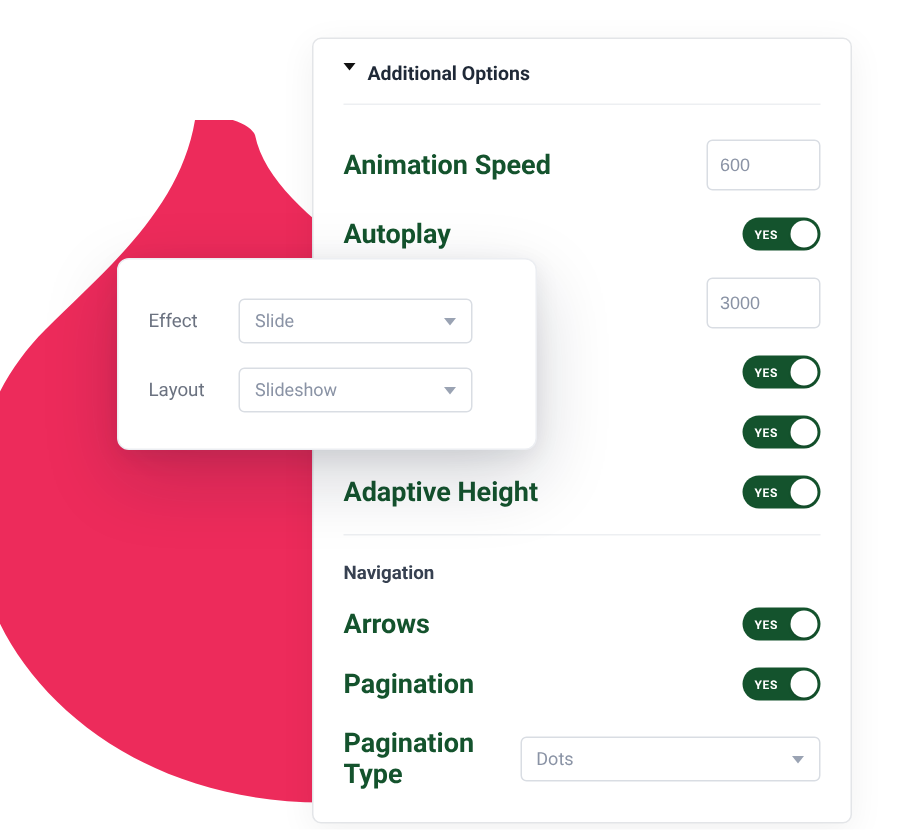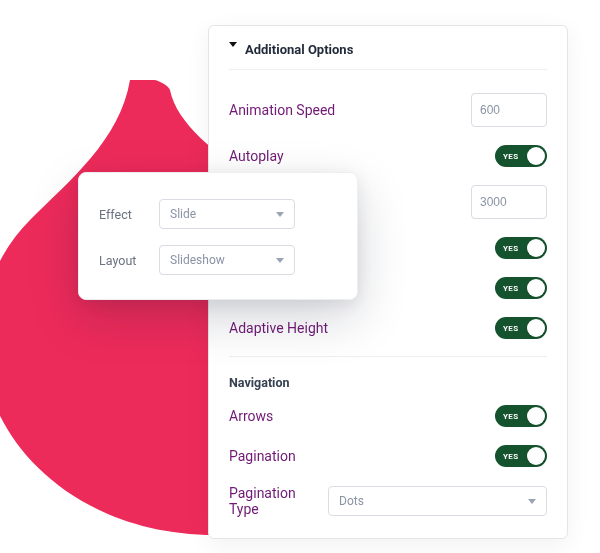--- a/index.html
+++ b/index.html
@@ -54,22 +54,23 @@
   border-top: 5px solid #111;
 }
 
 .row {
   display: flex;
   align-items: center;
   justify-content: space-between;
   padding: 9px 0;
 }
 .row .label {
-  font-size: 14px;
-  color: #701a75;
+  font-size: 18px;
+  color: #14532d;
+  font-weight: bold;
 }
 .row.spacer { padding: 9px 0; min-height: 36px; }
 
 .input {
   width: 76px;
   height: 28px;
   border: 1px solid #d9dde3;
   border-radius: 4px;
   background: #fff;
   color: #8a93a5;
@@ -108,21 +109,21 @@
 }
 
 .subheader {
   font-size: 12.5px;
   font-weight: 700;
   color: #374151;
   padding: 14px 0 6px 0;
 }
 
 .select {
-  width: 136px;
+  width: 156px;
   height: 30px;
   border: 1px solid #d9dde3;
   border-radius: 4px;
   background: #fff;
   display: flex;
   align-items: center;
   justify-content: space-between;
   padding: 0 10px;
   cursor: pointer;
 }

